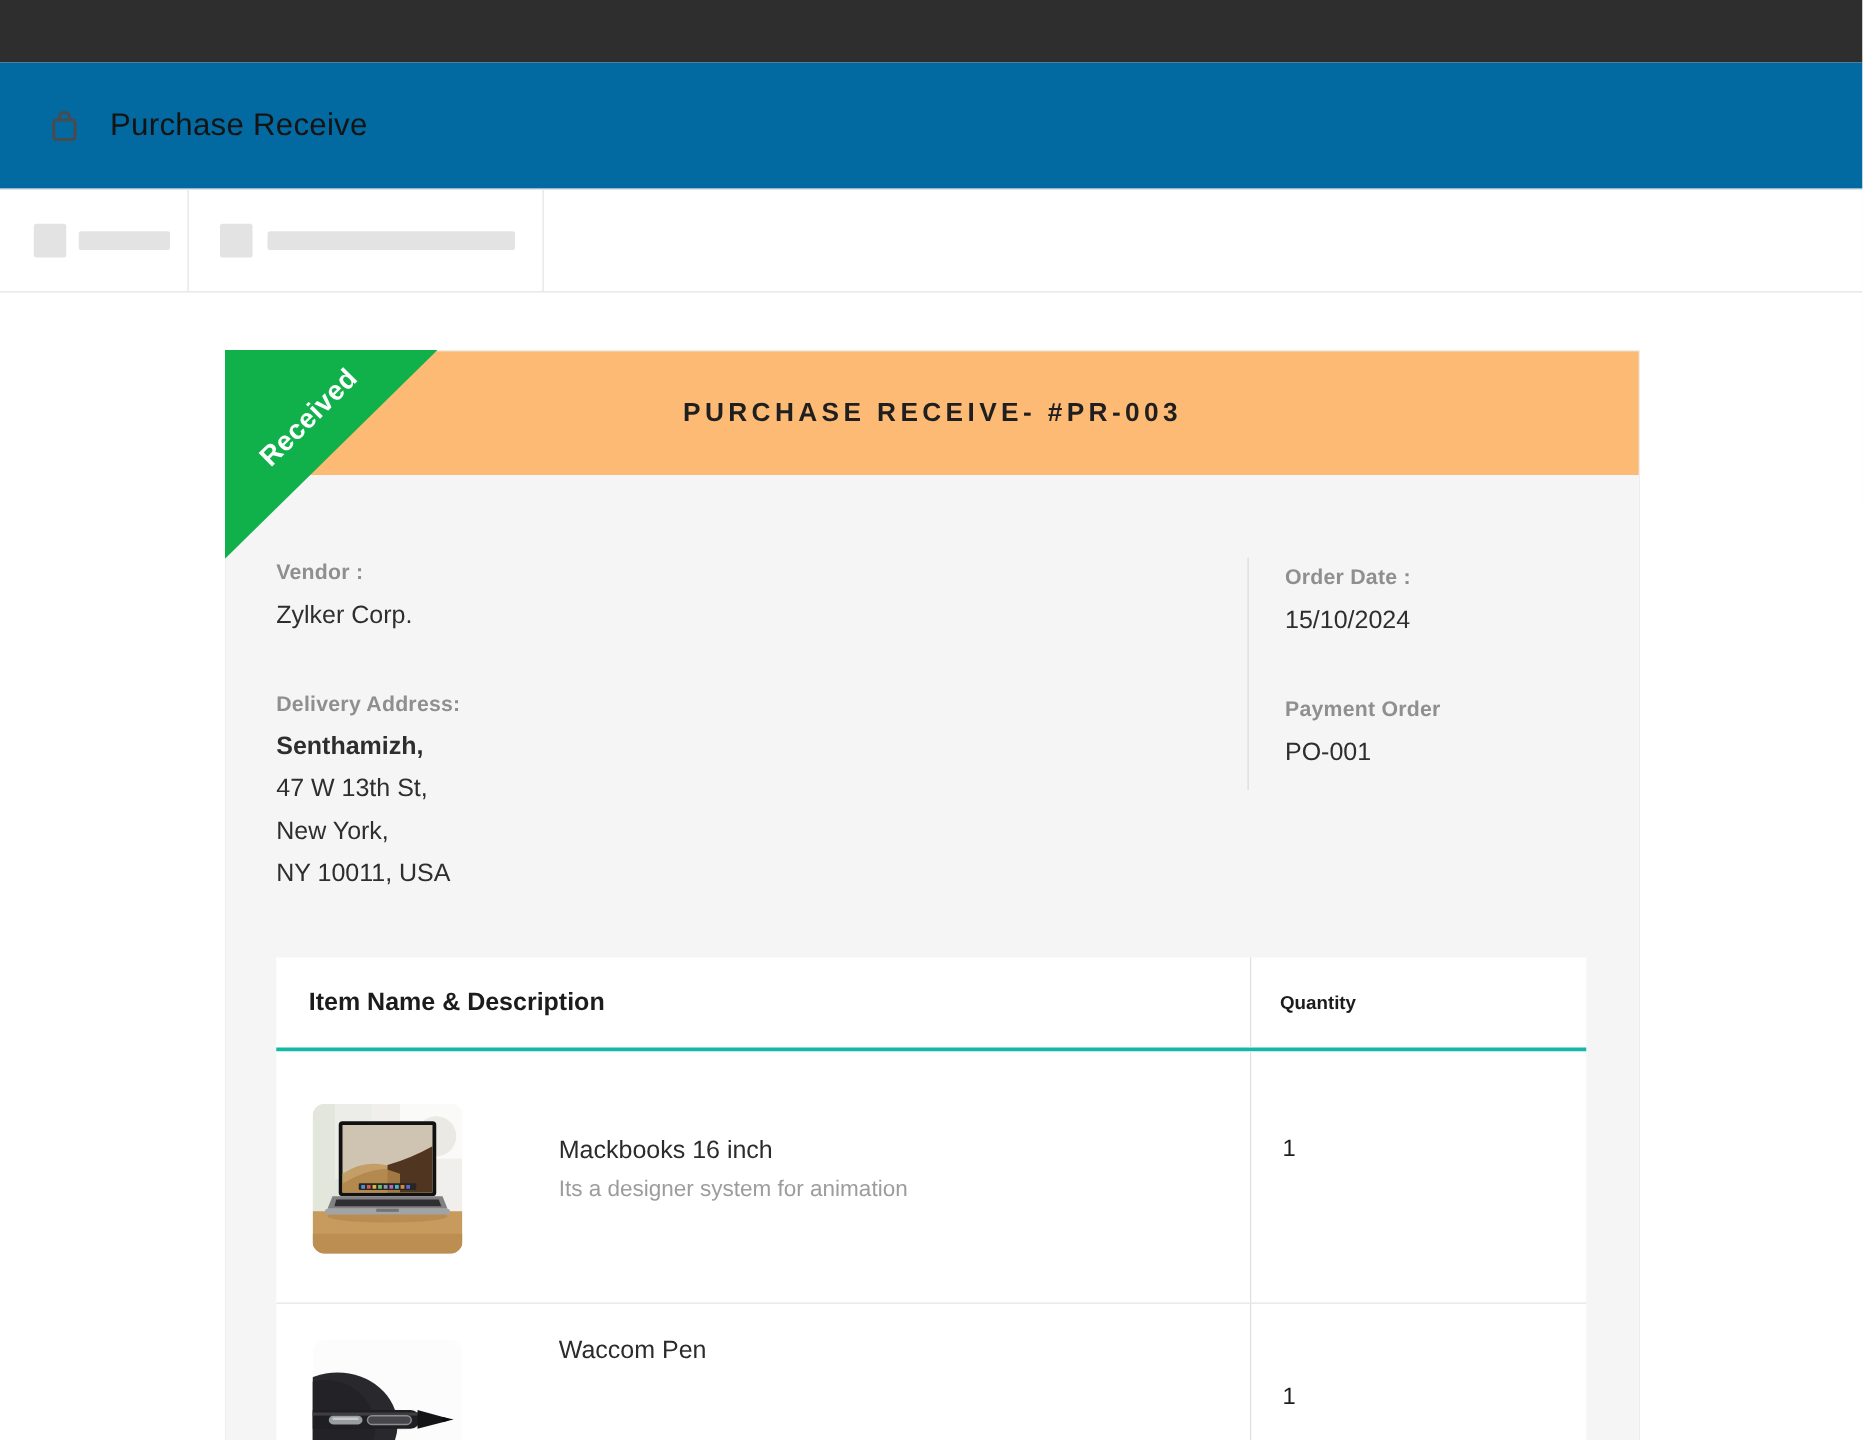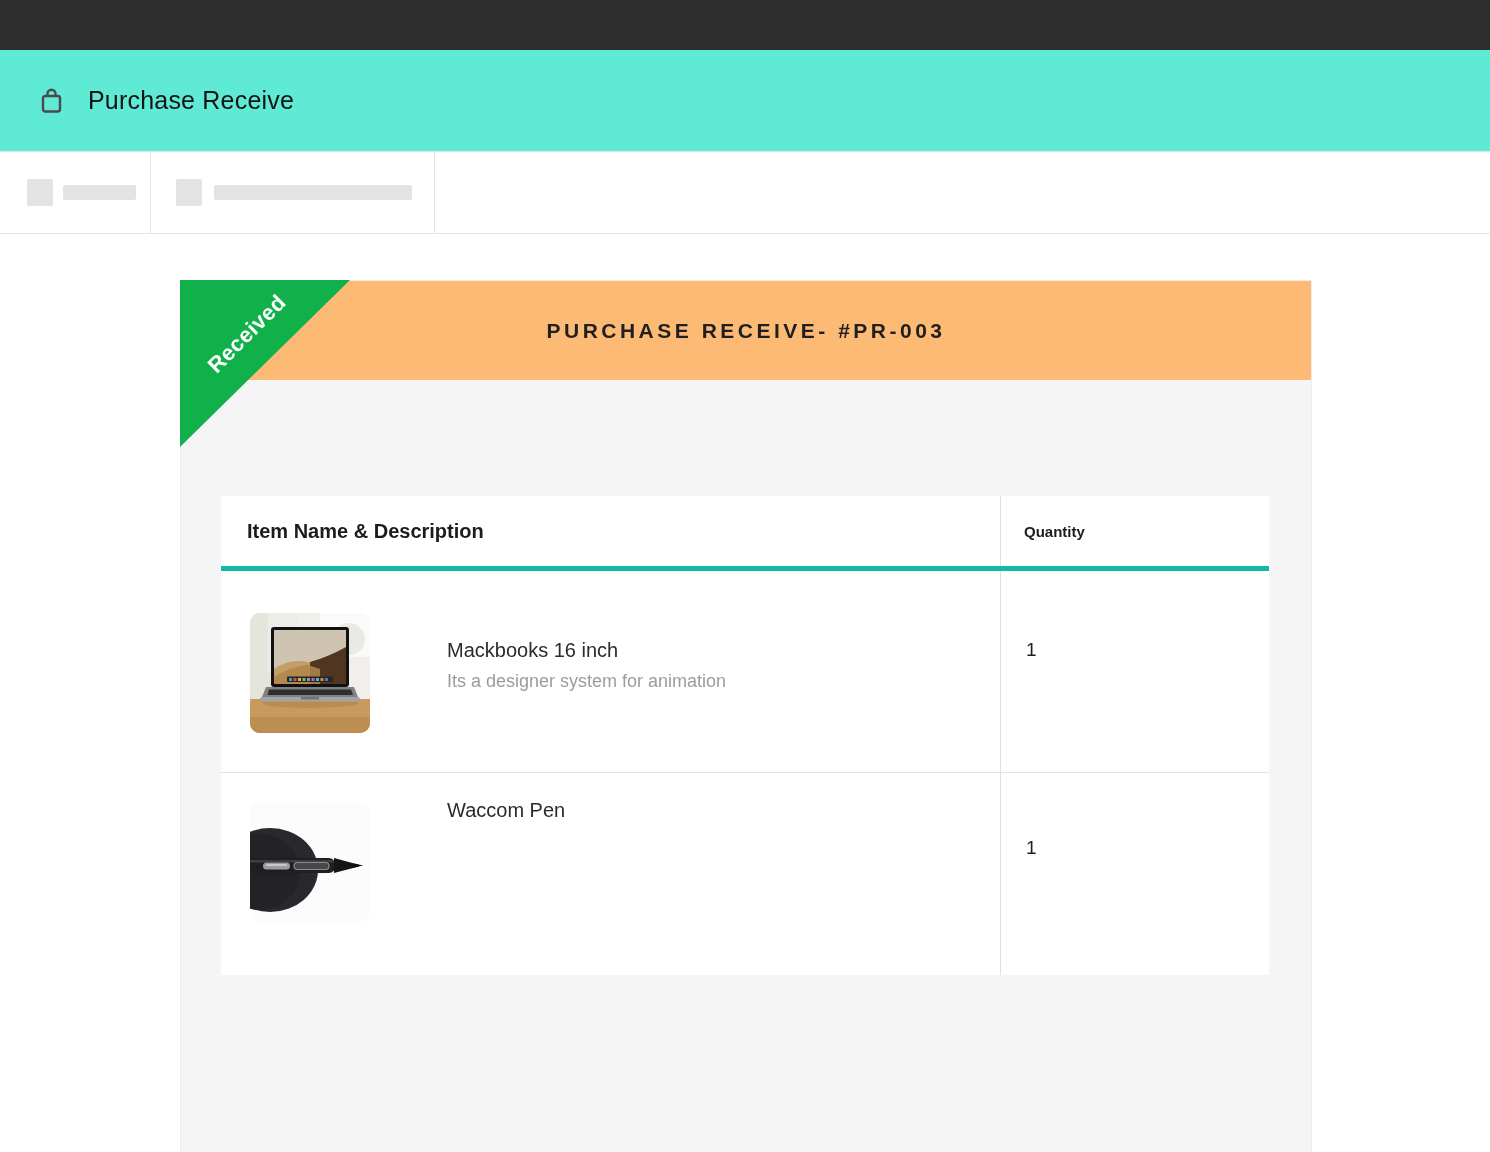--- a/index.html
+++ b/index.html
@@ -3,21 +3,21 @@
 <meta charset="utf-8">
 <style>
   * { margin: 0; padding: 0; box-sizing: border-box; }
   html, body { width: 1490px; height: 1152px; overflow: hidden; background: #ffffff;
     font-family: "Liberation Sans", sans-serif; color: #2b2b2b; }
 
   
   .topbar { height: 50px; width: 100%; background: #2e2e2e; }
 
   
-  .page-header { height: 101px; display: flex; align-items: center; padding-left: 38px; background: #5eead4; }
+  .page-header { height: 101px; display: flex; align-items: center; padding-left: 38px; background: #0369a1; }
   .page-header .icon-wrap { width: 26px; height: 30px; display: flex; align-items: center; justify-content: center; }
   .page-title { font-size: 25px; font-weight: 500; color: #141414; margin-left: 24px; letter-spacing: 0.2px; }
 
   
   .tab-bar { height: 83px; border-top: 1px solid #e4e4e4; border-bottom: 1px solid #e4e4e4;
     display: flex; background: #ffffff; }
   .tab { display: flex; align-items: center; border-right: 1px solid #e4e4e4; }
   .tab-1 { width: 151px; padding-left: 27px; }
   .tab-2 { width: 284px; padding-left: 25px; }
   .sk-square { width: 26px; height: 27px; background: #e3e3e4; border-radius: 2px; flex: none; }
@@ -48,21 +48,21 @@
   .details-right-inner { border-left: 1px solid #dbdbdb; padding: 4px 0 16px 29px; }
   .field-label { font-size: 17px; font-weight: 600; color: #8f8f8f; line-height: 24px; letter-spacing: 0.2px; }
   .field-value { font-size: 20px; color: #2e2e2e; line-height: 28px; margin-top: 8px; }
   .group-gap { margin-top: 46px; }
   .addr-line { display: block; font-size: 20px; color: #2e2e2e; line-height: 34px; }
   .addr-line.bold { font-weight: 600; }
   .addr-block { margin-top: 4px; }
 
   
   .items-table { margin-top: 50px; background: #ffffff; }
-  .t-head { display: flex; height: 75px; border-bottom: 5px solid #14b8a6; }
+  .t-head { display: flex; height: 75px; border-bottom: 3px solid #14b8a6; }
   .th-name { flex: 1; display: flex; align-items: center; padding-left: 26px;
     font-size: 20px; font-weight: 600; color: #1c1c1c; }
   .th-qty { width: 269px; border-left: 1px solid #e0e0e0; display: flex; align-items: center;
     padding-left: 23px; font-size: 15px; font-weight: 600; color: #1c1c1c; }
   .t-row { display: flex; height: 202px; border-bottom: 1px solid #e4e4e4; }
   .td-item { flex: 1; display: flex; align-items: flex-start; padding-left: 29px; gap: 48px; }
   .td-qty { width: 269px; border-left: 1px solid #e0e0e0; padding-left: 25px;
     font-size: 19px; color: #1f1f1f; line-height: 26px; }
   .thumb { width: 120px; height: 120px; border-radius: 10px; overflow: hidden; flex: none; }
   .thumb svg { display: block; }
@@ -105,21 +105,42 @@
     <div class="ribbon"></div>
     <span class="ribbon-text">Received</span>
 
     <div class="card-header">
       <h2 class="doc-title">PURCHASE RECEIVE- #PR-003</h2>
     </div>
 
     <div class="card-body">
 
       <div class="details">
-
+        <div class="details-left">
+          <div class="field-label">Vendor :</div>
+          <div class="field-value">Zylker Corp.</div>
+
+          <div class="field-label group-gap">Delivery Address:</div>
+          <div class="addr-block">
+            <span class="addr-line bold">Senthamizh,</span>
+            <span class="addr-line">47 W 13th St,</span>
+            <span class="addr-line">New York,</span>
+            <span class="addr-line">NY 10011, USA</span>
+          </div>
+        </div>
+
+        <div class="details-right">
+          <div class="details-right-inner">
+            <div class="field-label">Order Date :</div>
+            <div class="field-value">15/10/2024</div>
+
+            <div class="field-label group-gap">Payment Order</div>
+            <div class="field-value">PO-001</div>
+          </div>
+        </div>
       </div>
 
       <div class="items-table">
         <div class="t-head">
           <div class="th-name">Item Name &amp; Description</div>
           <div class="th-qty">Quantity</div>
         </div>
 
         <div class="t-row row-1">
           <div class="td-item">

